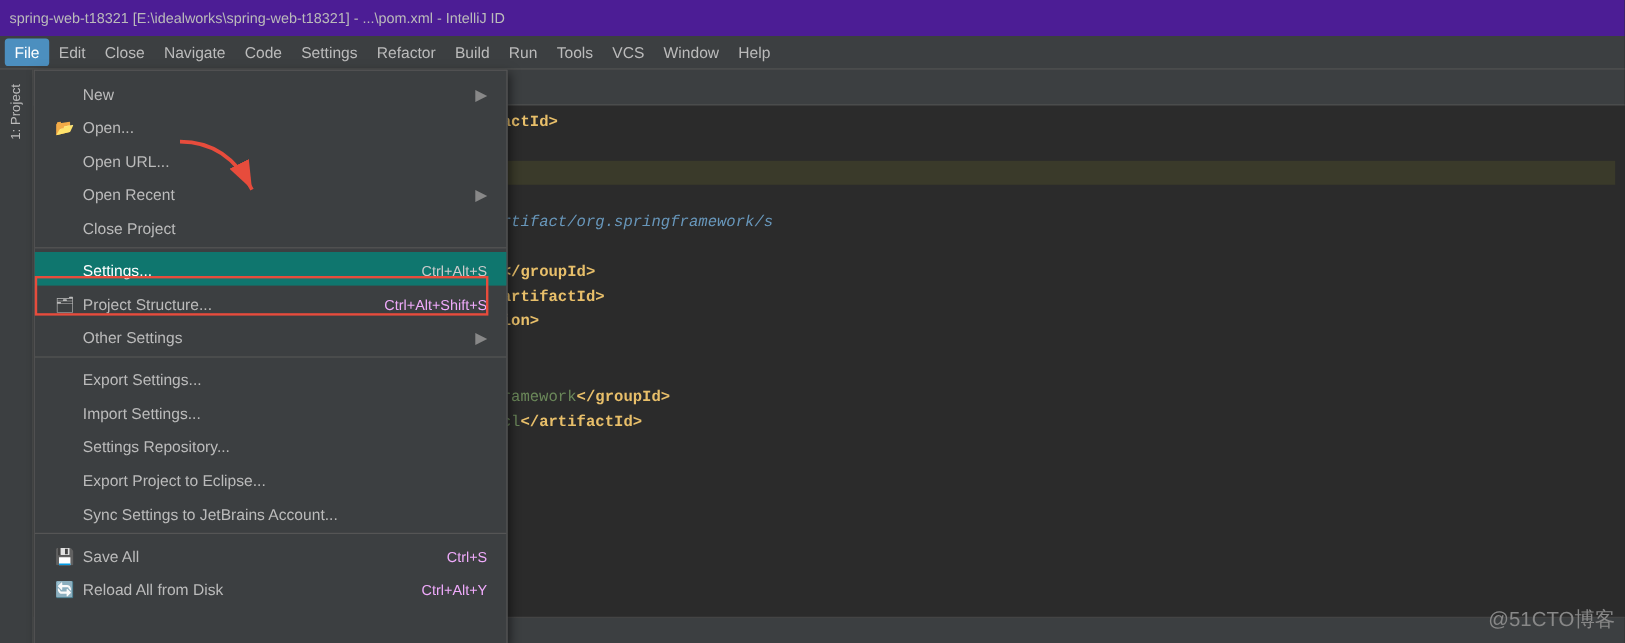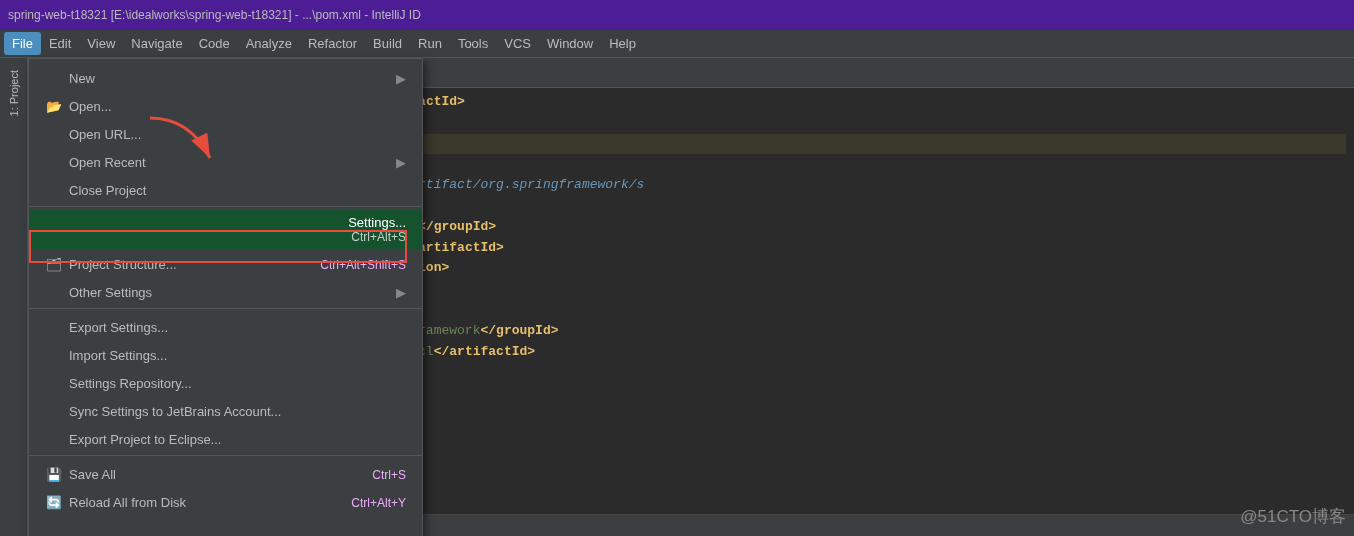--- a/index.html
+++ b/index.html
@@ -94,23 +94,22 @@
       display: flex;
       align-items: flex-end;
       padding: 5px 16px;
       color: #bbbbbb;
       cursor: pointer;
       position: relative;
       font-size: 13px;
       min-height: 28px;
     }
     .dropdown-item.highlighted {
-      background: #14532d;
+      background: #0f766e;
       color: #ffffff;
-      flex-direction: column;
     }
     .dropdown-item .shortcut {
       margin-left: auto;
       color: #f0abfc;
       font-size: 12px;
     }
     .dropdown-item.highlighted .shortcut {
       color: #cccccc;
     }
     .dropdown-item .arrow {
@@ -284,24 +283,24 @@
 </head>
 <body>
 
 <div class="title-bar">
   <span>spring-web-t18321 [E:\idealworks\spring-web-t18321] - ...\pom.xml - IntelliJ ID</span>
 </div>
 
 <div class="menu-bar">
   <div class="menu-item active">File</div>
   <div class="menu-item">Edit</div>
-  <div class="menu-item">View</div>
+  <div class="menu-item">Close</div>
   <div class="menu-item">Navigate</div>
   <div class="menu-item">Code</div>
-  <div class="menu-item">Analyze</div>
+  <div class="menu-item">Settings</div>
   <div class="menu-item">Refactor</div>
   <div class="menu-item">Build</div>
   <div class="menu-item">Run</div>
   <div class="menu-item">Tools</div>
   <div class="menu-item">VCS</div>
   <div class="menu-item">Window</div>
   <div class="menu-item">Help</div>
 </div>
 
 <div class="main-area">
@@ -371,26 +370,26 @@
       <span>Import Settings...</span>
     </div>
 
     <div class="dropdown-item">
       <span class="icon"></span>
       <span>Settings Repository...</span>
     </div>
 
     <div class="dropdown-item">
       <span class="icon"></span>
+      <span>Export Project to Eclipse...</span>
+    </div>
+
+    <div class="dropdown-item">
+      <span class="icon"></span>
       <span>Sync Settings to JetBrains Account...</span>
-    </div>
-
-    <div class="dropdown-item">
-      <span class="icon"></span>
-      <span>Export Project to Eclipse...</span>
     </div>
 
 
     <div class="dropdown-separator"></div>
 
     <div class="dropdown-item">
       <span class="icon">💾</span>
       <span>Save All</span>
       <span class="shortcut">Ctrl+S</span>
     </div>

